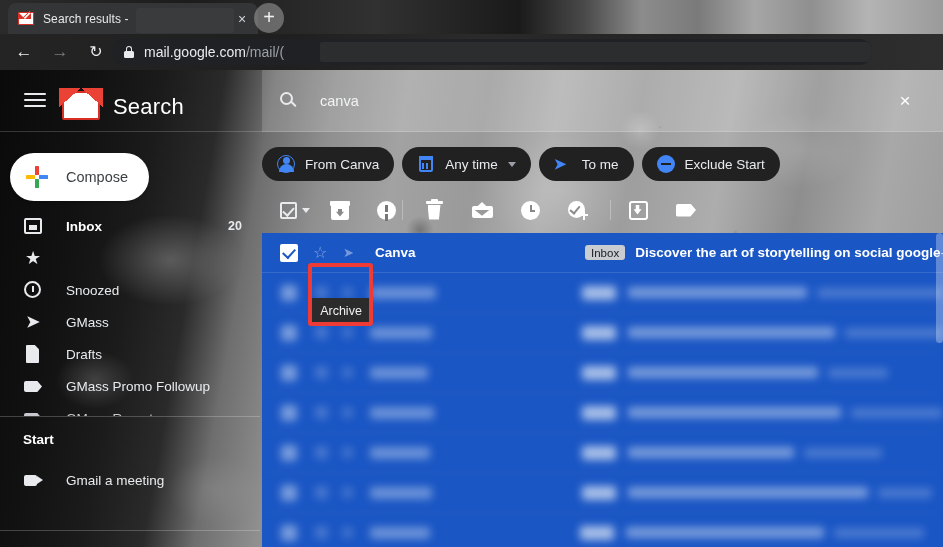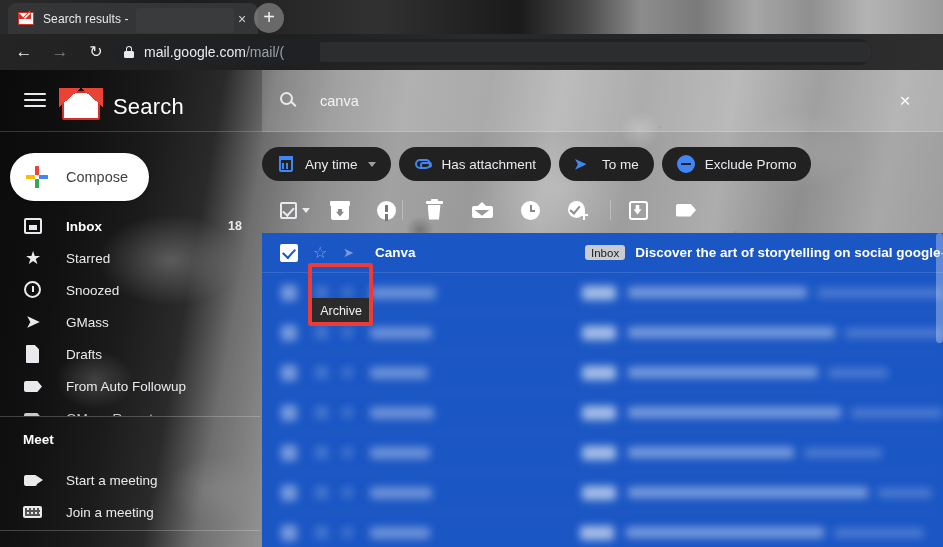--- a/index.html
+++ b/index.html
@@ -532,26 +532,25 @@
       <div class="compose-label">Compose</div>
     </div>
 
     <div class="sidebar">
 
       <div class="nav-item active">
         <span class="nav-ico ico-inbox">
             <span class="tray"></span>
           </span>
         <span class="nav-label">Inbox</span>
-        <span class="nav-count">18</span>
+        <span class="nav-count">20</span>
       </div>
 
       <div class="nav-item">
         <span class="nav-ico ico-star">★</span>
-        <span class="nav-label">Starred</span>
       </div>
 
       <div class="nav-item">
         <span class="nav-ico">
             <span class="ico-clock"></span>
           </span>
         <span class="nav-label">Snoozed</span>
       </div>
 
       <div class="nav-item">
@@ -563,75 +562,70 @@
         <span class="nav-ico">
             <span class="ico-doc"></span>
           </span>
         <span class="nav-label">Drafts</span>
       </div>
 
       <div class="nav-item">
         <span class="nav-ico">
             <span class="ico-label"></span>
           </span>
-        <span class="nav-label">From Auto Followup</span>
+        <span class="nav-label">GMass Promo Followup</span>
       </div>
 
       <div class="nav-clip">
         <div class="nav-item" style="opacity:.85">
           <span class="nav-ico">
               <span class="ico-label"></span>
             </span>
           <span class="nav-label">GMass Reports</span>
         </div>
       </div>
 
       <div class="sidebar-divider" style="top:206px;"></div>
-      <div class="section-head" style="top:222px;">Meet</div>
+      <div class="section-head" style="top:222px;">Start</div>
 
       <div class="nav-item" style="position:absolute; top:254px; left:0; width:260px;">
         <span class="nav-ico">
             <span class="ico-cam"></span>
           </span>
-        <span class="nav-label">Start a meeting</span>
-      </div>
-
-      <div class="nav-item" style="position:absolute; top:286px; left:0; width:260px;">
-        <span class="nav-ico">
-            <span class="ico-keyboard"></span>
-          </span>
-        <span class="nav-label">Join a meeting</span>
-      </div>
+        <span class="nav-label">Gmail a meeting</span>
+      </div>
+
 
       <div class="sidebar-divider" style="top:320px;"></div>
     </div>
 
     <div class="chips">
+      <div class="chip">
+        <span class="chip-ico ci-person">
+            <span class="head"></span>
+            <span class="body"></span>
+          </span>
+        <span class="chip-label">From Canva</span>
+      </div>
       <div class="chip">
         <span class="chip-ico">
             <span class="ci-cal"></span>
           </span>
         <span class="chip-label">Any time</span>
         <span class="chip-caret"></span>
       </div>
       <div class="chip">
-        <span class="chip-ico">
-            <span class="ci-clip"></span>
-          </span>
-        <span class="chip-label">Has attachment</span>
-      </div>
-      <div class="chip">
         <span class="chip-ico ci-send">➤</span>
         <span class="chip-label">To me</span>
       </div>
       <div class="chip">
         <span class="chip-ico">
             <span class="ci-minus"></span>
           </span>
-        <span class="chip-label">Exclude Promo</span>
+        <span class="chip-label">Exclude Start</span>
       </div>
     </div>
 
     <div class="toolbar">
       <div class="tb-item" style="left:8px;">
         <span class="cb-outline"></span>
       </div>
       <div class="tb-item" style="left:36px; width:16px;">
         <span style="width:0;height:0;border-left:4.5px solid transparent;border-right:4.5px solid transparent;border-top:5px solid #e8eaed;"></span>
       </div>

